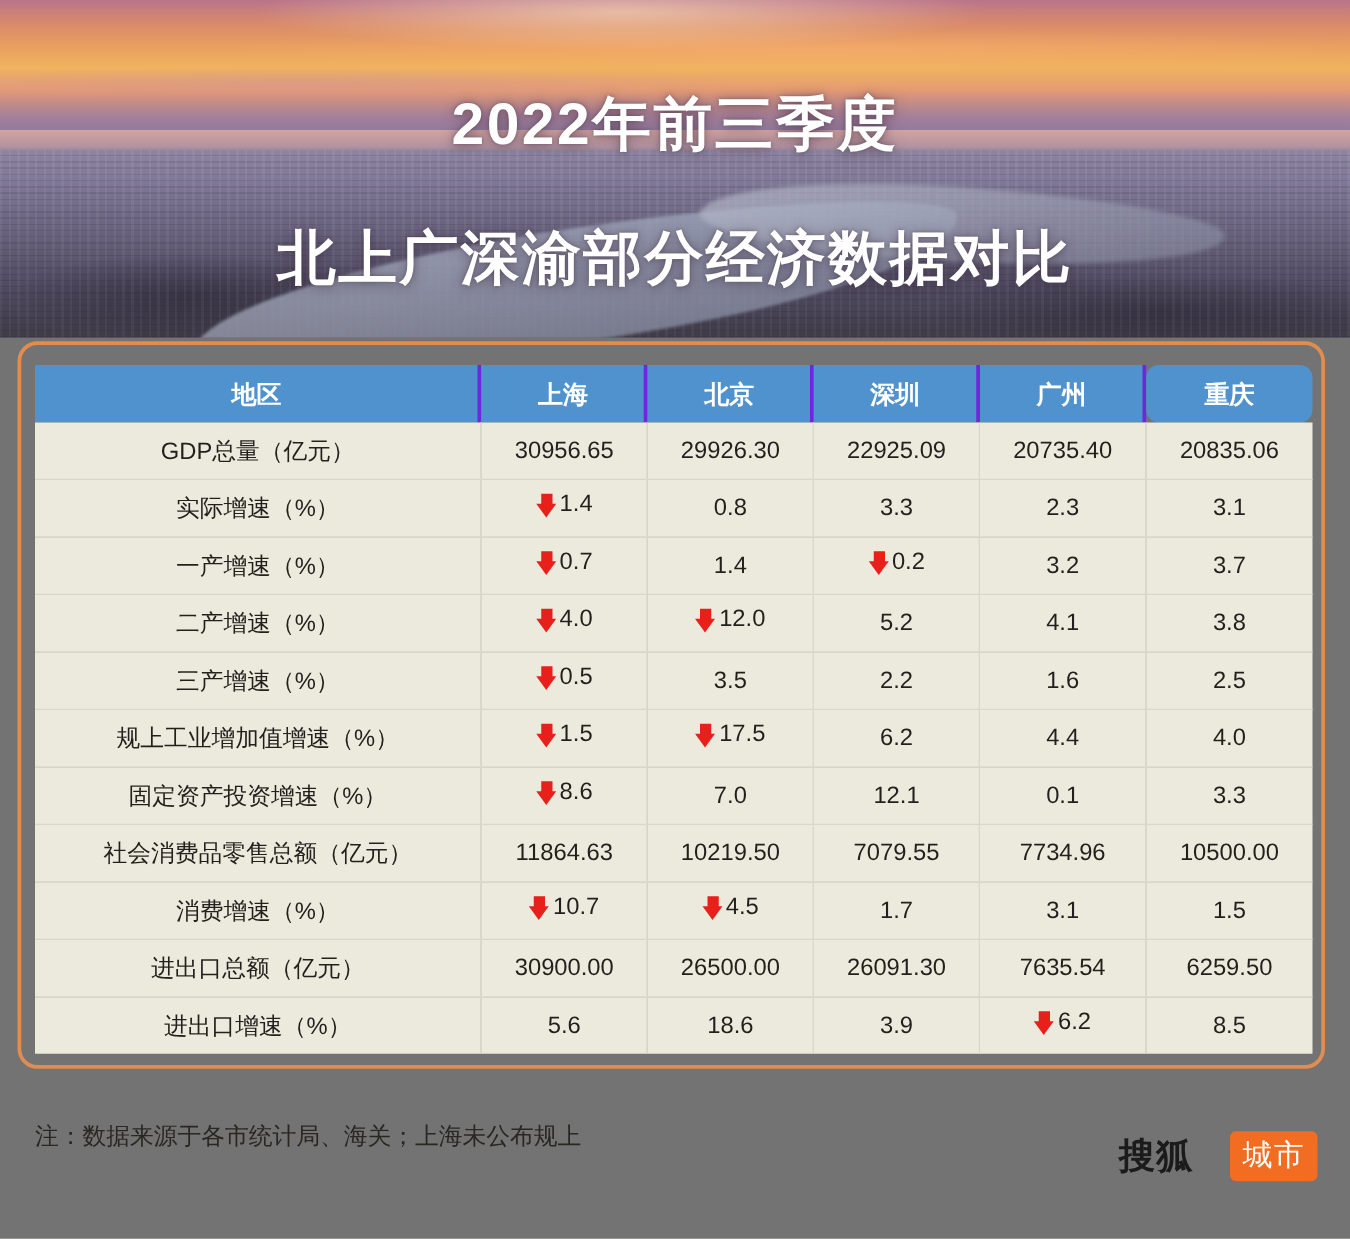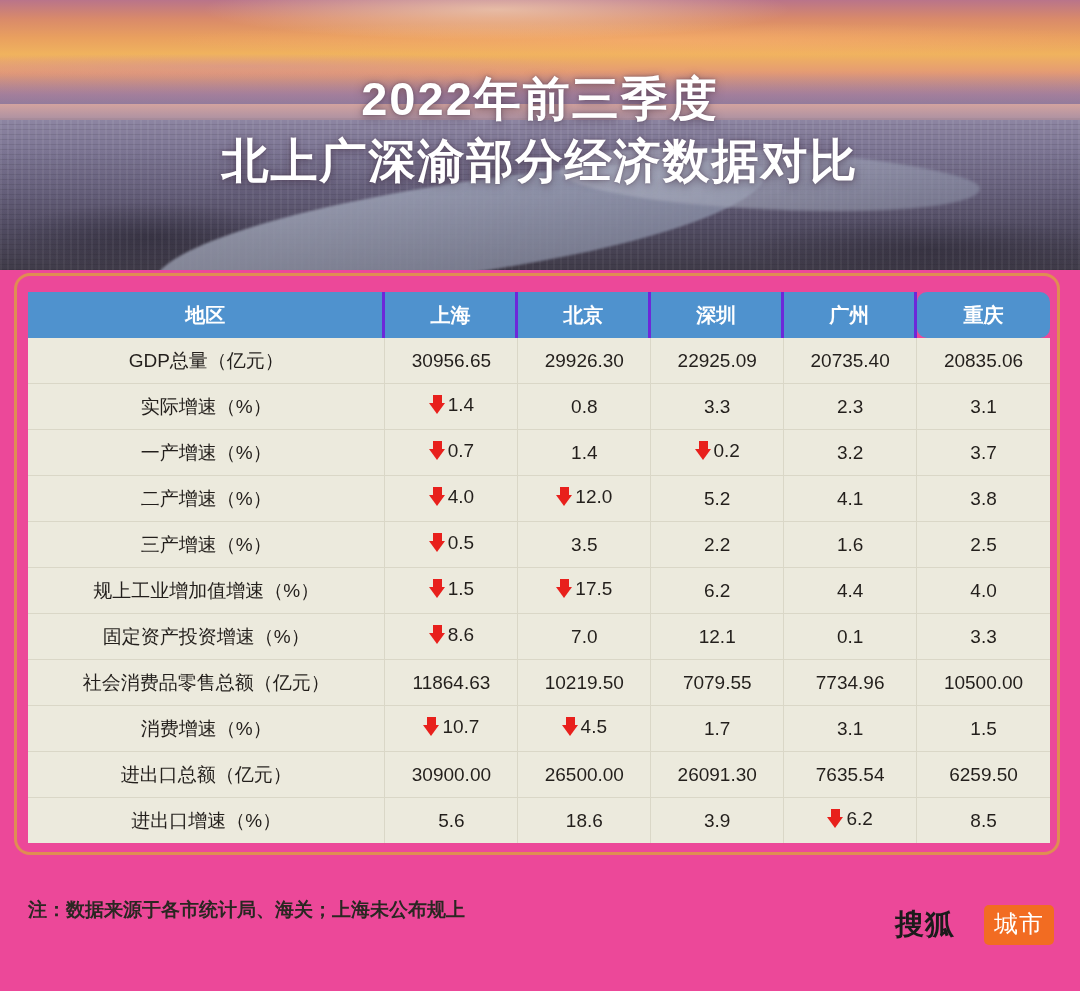--- a/index.html
+++ b/index.html
@@ -1,21 +1,21 @@
 <!DOCTYPE html>
 <html><head>
 <meta charset="utf-8">
 <style>
   html,body{margin:0;padding:0;}
   body{
     width:1080px;height:991px;overflow:hidden;
     background:#e9e5da;
     font-family:"Liberation Sans","DejaVu Sans",sans-serif;
   }
-  #page{position:relative;width:1080px;height:991px;background:#ec4899;}
+  #page{position:relative;width:1080px;height:991px;background:#737373;}
 
   
   .hero{position:absolute;left:0;top:0;width:1080px;height:270px;overflow:hidden;background:#4a4560;}
   .sky{position:absolute;left:0;top:0;width:1080px;height:118px;
     background:linear-gradient(180deg,#b9748a 0%,#d98a6a 16%,#e9a05f 32%,#f0b35e 46%,#e49a75 62%,#b4879f 80%,#8e84a6 100%);}
   .sky2{position:absolute;left:0;top:0;width:1080px;height:118px;
     background:
       radial-gradient(ellipse 420px 44px at 46% 8%, rgba(255,236,200,.55), rgba(255,236,200,0) 70%),
       radial-gradient(ellipse 700px 26px at 60% 34%, rgba(255,180,120,.40), rgba(255,180,120,0) 70%),
       radial-gradient(ellipse 520px 18px at 22% 56%, rgba(200,140,170,.35), rgba(200,140,170,0) 70%),
@@ -37,21 +37,21 @@
   .riverShape2{position:absolute;left:560px;top:30px;width:420px;height:60px;
     background:linear-gradient(100deg,rgba(186,190,206,.65),rgba(150,156,178,.55));
     border-radius:50% 50% 60% 40%/60% 40% 60% 40%;transform:rotate(4deg);filter:blur(1.6px);}
   .heroShade{position:absolute;left:0;top:0;width:1080px;height:270px;
     background:linear-gradient(180deg,rgba(0,0,0,0) 55%,rgba(40,34,50,.22) 100%);}
 
   .title{position:absolute;left:0;top:68px;width:1080px;text-align:center;z-index:5;
     color:#fff;font-weight:bold;letter-spacing:2px;
     text-shadow:0 2px 10px rgba(60,40,60,.55), 0 0 3px rgba(80,60,80,.5);}
   .title .l1{font-size:47px;line-height:62px;}
-  .title .l2{font-size:47px;line-height:62px;}
+  .title .l2{font-size:47px;line-height:62px;margin-top:45px;}
 
   
   .card{position:absolute;left:14px;top:273px;width:1046px;height:582px;
     border:3px solid #e08d52;border-radius:16px;box-sizing:border-box;background:transparent;}
 
   table.tbl{position:absolute;left:28px;top:292px;width:1022px;border-collapse:separate;border-spacing:0;}
   table.tbl th,table.tbl td{
     text-align:center;vertical-align:middle;
     font-size:19px;color:#231f1c;
     height:45px;padding:0;
@@ -72,21 +72,21 @@
 
   .cellv{display:inline-flex;align-items:center;justify-content:center;gap:1px;white-space:nowrap;}
   .arw{display:inline-block;width:17px;height:19px;position:relative;margin-right:1px;flex:none;}
   .arw i{position:absolute;left:4px;top:0;width:9px;height:10px;background:#e8201c;display:block;}
   .arw b{position:absolute;left:0;top:8px;width:0;height:0;
     border-left:8.5px solid transparent;border-right:8.5px solid transparent;border-top:11px solid #e8201c;}
 
   
   .note{position:absolute;left:28px;top:893px;width:640px;
     font-size:19px;line-height:34px;color:#2a2722;}
-  .note div{white-space:nowrap;font-weight:bold;}
+  .note div{white-space:nowrap;}
 
   .logo{position:absolute;right:26px;top:905px;display:flex;align-items:center;gap:7px;}
   .logo .sohu{font-size:29px;font-weight:bold;color:#1b1b1b;letter-spacing:1px;}
   .logo .city-badge{background:#f26c22;color:#fff;font-size:24px;font-weight:normal;
     padding:3px 10px 5px 10px;border-radius:5px;letter-spacing:1px;margin-left:22px;}
 </style>
 </head>
 <body>
 
 <div id="page">

